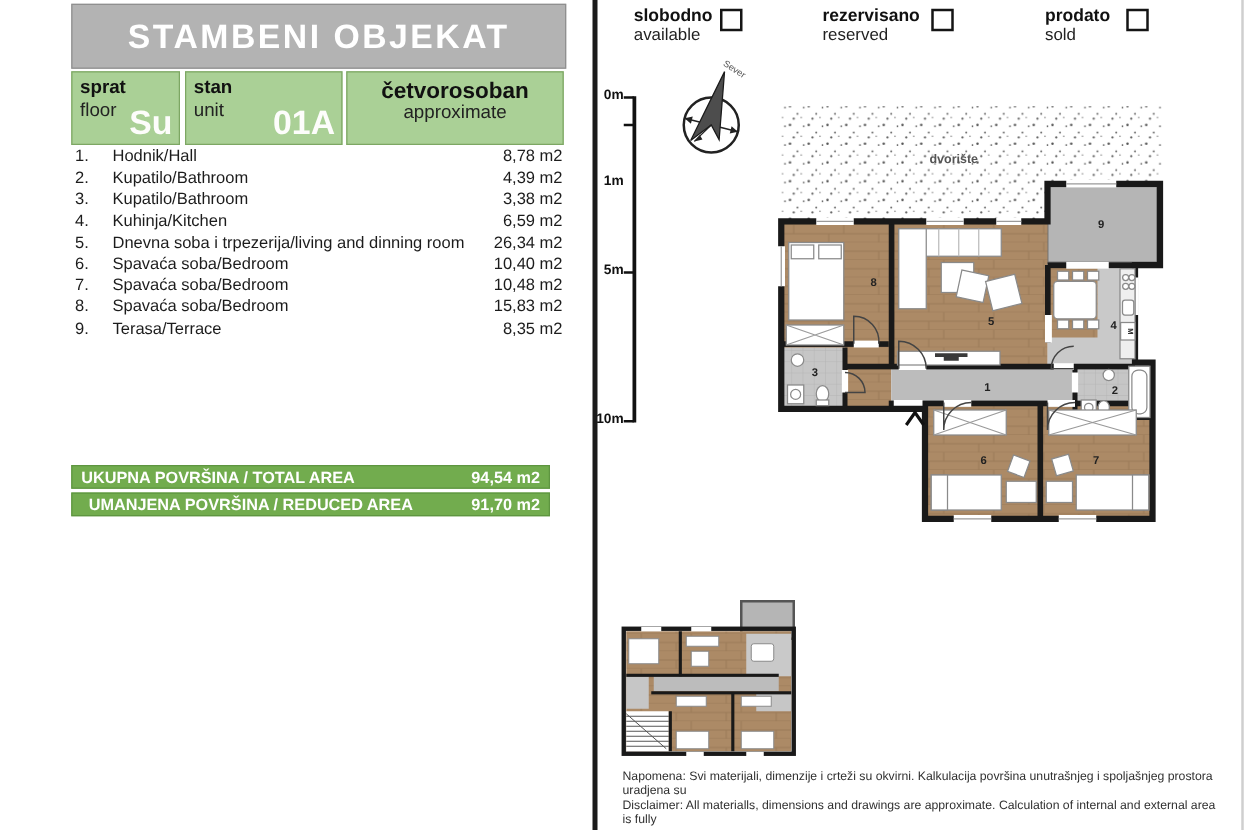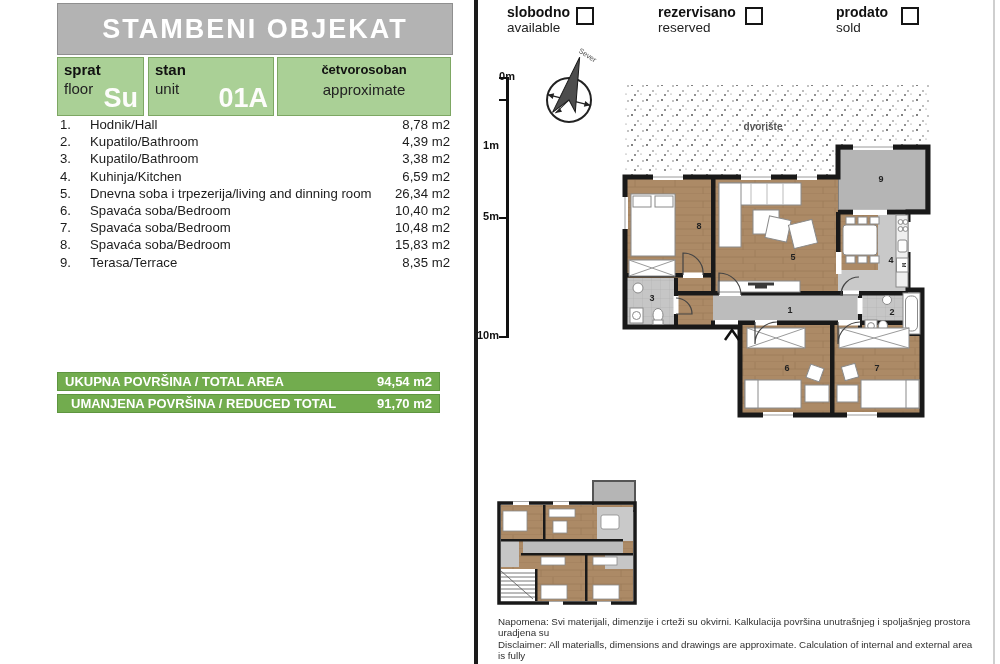--- a/index.html
+++ b/index.html
@@ -8,21 +8,21 @@
   .abs{position:absolute;}
 
   
   .hdr{left:57px;top:3px;width:394px;height:50px;background:#b3b3b3;border:1px solid #8f8f8f;
        display:flex;align-items:center;justify-content:center;
        font-size:27px;font-weight:bold;color:#ffffff;letter-spacing:2px;}
   .gbox{top:57px;height:59px;background:#aad096;border:1px solid #7da763;box-sizing:border-box;}
   .gbox .lbl1{position:absolute;left:6px;top:3px;font-size:15px;font-weight:bold;color:#111;}
   .gbox .lbl2{position:absolute;left:6px;top:22px;font-size:15px;color:#222;}
   .gbox .val{position:absolute;right:5px;bottom:1px;font-size:27px;font-weight:bold;color:#fdfdfb;}
-  .gbox .c1{position:absolute;left:0;right:0;top:4px;text-align:center;font-size:13px;font-weight:bold;color:#111;}
+  .gbox .c1{position:absolute;left:0;right:0;top:4px;text-align:center;font-size:18px;font-weight:bold;color:#111;}
   .gbox .c2{position:absolute;left:0;right:0;top:23px;text-align:center;font-size:15px;color:#222;}
 
   .roomlist{left:57px;top:116px;width:393px;}
   .rrow{display:flex;height:17.2px;line-height:17.2px;font-size:13.2px;}
   .rnum{width:33px;padding-left:3px;box-sizing:border-box;}
   .rname{flex:1;white-space:nowrap;overflow:hidden;}
   .rarea{width:72px;text-align:right;}
 
   .bar{left:57px;width:383px;height:19px;background:#72ac4e;border:1px solid #5e9540;box-sizing:border-box;
        display:flex;justify-content:space-between;color:#fff;font-weight:bold;font-size:13px;
@@ -112,21 +112,21 @@
         <span class="rname">Terasa/Terrace</span>
         <span class="rarea">8,35 m2</span>
       </div>
   </div>
 
   <div class="abs bar" style="top:372px;">
     <span>UKUPNA POVRŠINA / TOTAL AREA</span>
     <span>94,54 m2</span>
   </div>
   <div class="abs bar" style="top:394px;">
-    <span class="ind">UMANJENA POVRŠINA / REDUCED TOTAL</span>
+    <span class="ind">UMANJENA POVRŠINA / REDUCED AREA</span>
     <span>91,70 m2</span>
   </div>
 
   <div class="abs vsep"></div>
   <div class="abs redge"></div>
 
   <div class="abs leg" style="left:507px;">
     <div class="l1">slobodno</div>
     <div class="l2">available</div>
   </div>
@@ -142,21 +142,21 @@
     <div class="l1">prodato</div>
     <div class="l2">sold</div>
   </div>
   <div class="abs chk" style="left:901px;"></div>
 
   <div class="abs sbar"></div>
   <div class="abs stick" style="left:499px;top:77px;"></div>
   <div class="abs stick" style="left:499px;top:99px;"></div>
   <div class="abs stick" style="left:499px;top:217px;"></div>
   <div class="abs stick" style="left:499px;top:336px;"></div>
-  <div class="abs slab" style="left:475px;top:70px;padding-left:16px;">0m</div>
+  <div class="abs slab" style="left:475px;top:70px;">0m</div>
   <div class="abs slab" style="left:475px;top:93px;margin-top:46px;">1m</div>
   <div class="abs slab" style="left:475px;top:210px;">5m</div>
   <div class="abs slab" style="left:475px;top:329px;">10m</div>
 
   <svg class="abs" style="left:532px;top:40px;" width="76" height="98" viewBox="0 0 76 98">
     <circle cx="37" cy="60" r="22" fill="none" stroke="#222" stroke-width="2"></circle>
     <g transform="rotate(14 37 60)">
       <line x1="15" y1="60" x2="59" y2="60" stroke="#222" stroke-width="1.2"></line>
       <polygon points="15,60 21,57 21,63" fill="#222"></polygon>
       <polygon points="59,60 53,57 53,63" fill="#222"></polygon>

